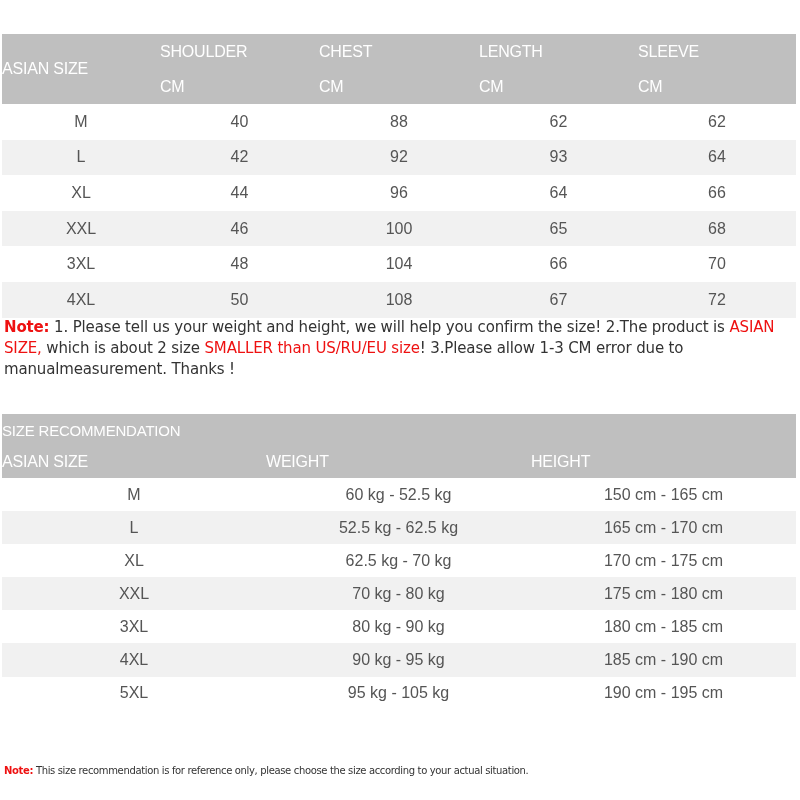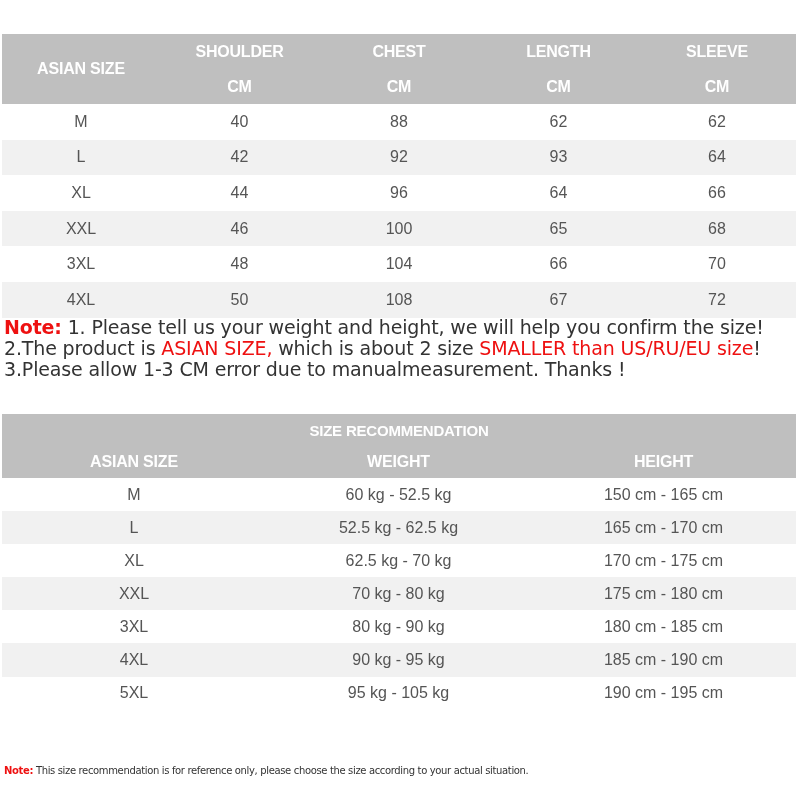--- a/index.html
+++ b/index.html
@@ -8,21 +8,21 @@
     font-family: "DejaVu Sans", sans-serif;
     color: #555555;
   }
   .tbl {
     position: absolute; left: 2px; width: 794px;
     border-collapse: collapse; table-layout: fixed;
   }
   .tbl th {
     background: #bfbfbf; color: #ffffff;
     font-family: "Liberation Sans", sans-serif;
-    font-weight: bold; font-size: 16px; text-align: center;
+    font-weight: normal; font-size: 16px; text-align: left;
     padding: 0; letter-spacing: -0.2px;
   }
   .tbl td {
     font-family: "Liberation Sans", sans-serif;
     font-size: 16px; color: #555555; text-align: center; padding: 0;
   }
   .tbl tr.stripe td { background: #f1f1f1; }
 
   #size-table { top: 34px; }
   #size-table thead tr.h1 th { height: 35px; }
@@ -30,21 +30,21 @@
   #size-table tbody td { height: 35.6px; }
 
   #rec-table { top: 414px; }
   #rec-table thead tr.title th { height: 32px; font-size: 15px; }
   #rec-table thead tr.cols th { height: 32px; }
   #rec-table tbody td { height: 33.1px; }
 
   .note {
     position: absolute; left: 4px; width: 792px;
     font-family: "DejaVu Sans", sans-serif;
-    font-size: 19px; line-height: 21px; color: #333333;
+    font-size: 15px; line-height: 21px; color: #333333;
   }
   .note .red { color: #ee1111; }
   .note .label { color: #ee1111; font-weight: bold; }
   #note-1 { top: 317px; letter-spacing: -0.15px; }
   #note-2 { top: 760px; font-size: 10px; letter-spacing: -0.35px; }
 </style>
 </head>
 <body>
 
 <table id="size-table" class="tbl">

